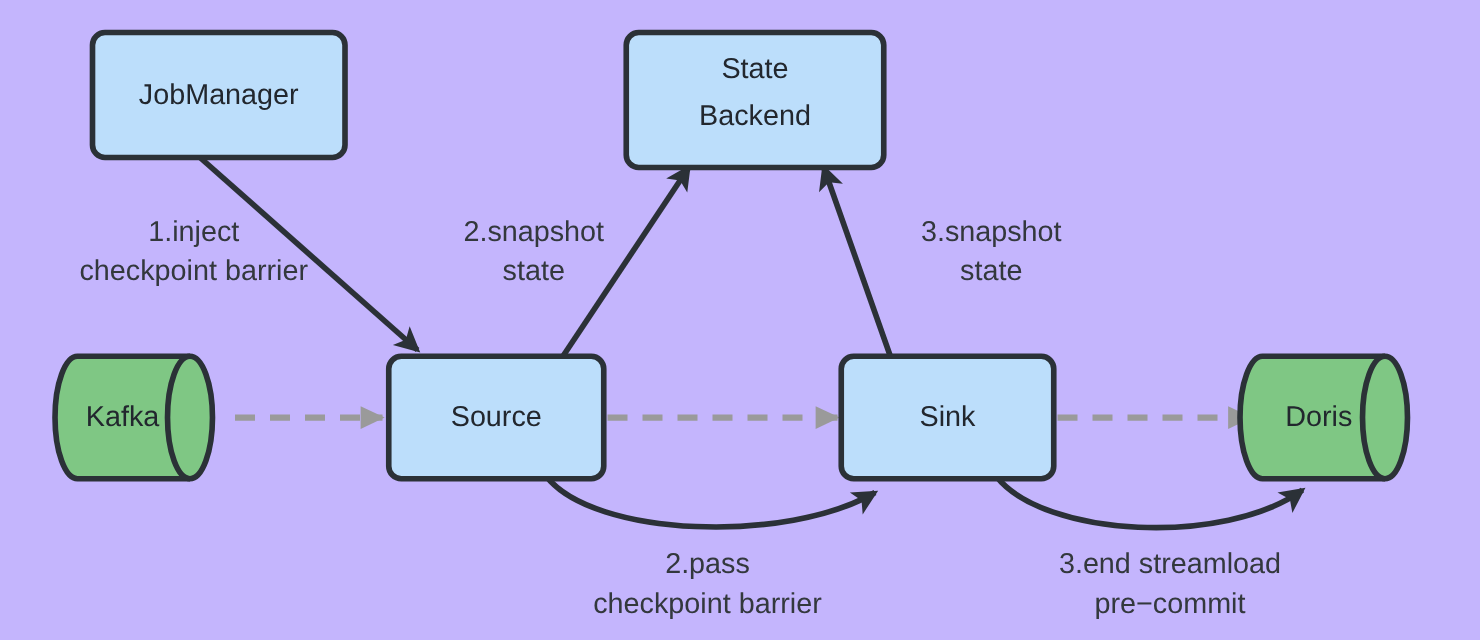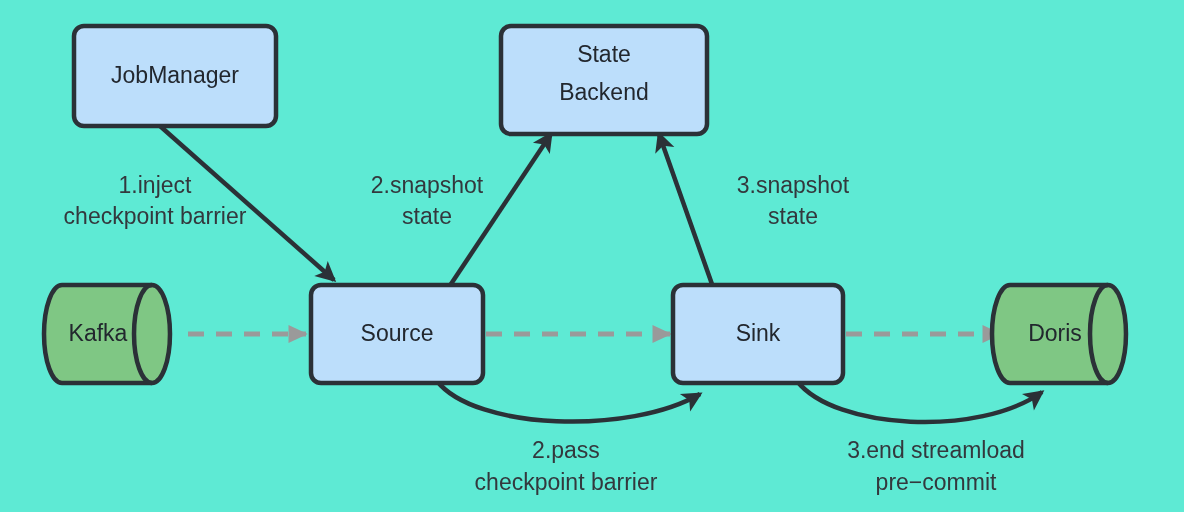--- a/index.html
+++ b/index.html
@@ -8,21 +8,21 @@
     padding: 0;
     background: #ffffff;
   }
   body {
     font-family: "Liberation Sans", sans-serif;
   }
   #diagram-root {
     position: relative;
     width: 1184px;
     height: 512px;
-    background: #5eead4;
+    background: #c4b5fd;
     overflow: hidden;
   }
   #diagram-svg {
     position: absolute;
     left: 0;
     top: 0;
     width: 1184px;
     height: 512px;
     display: block;
   }

